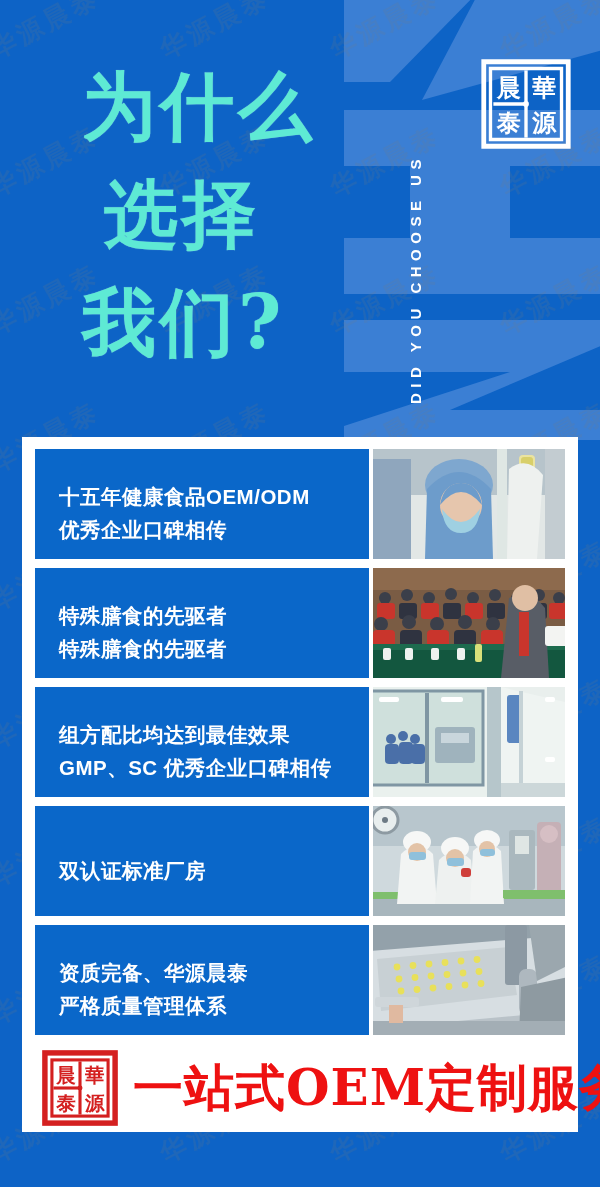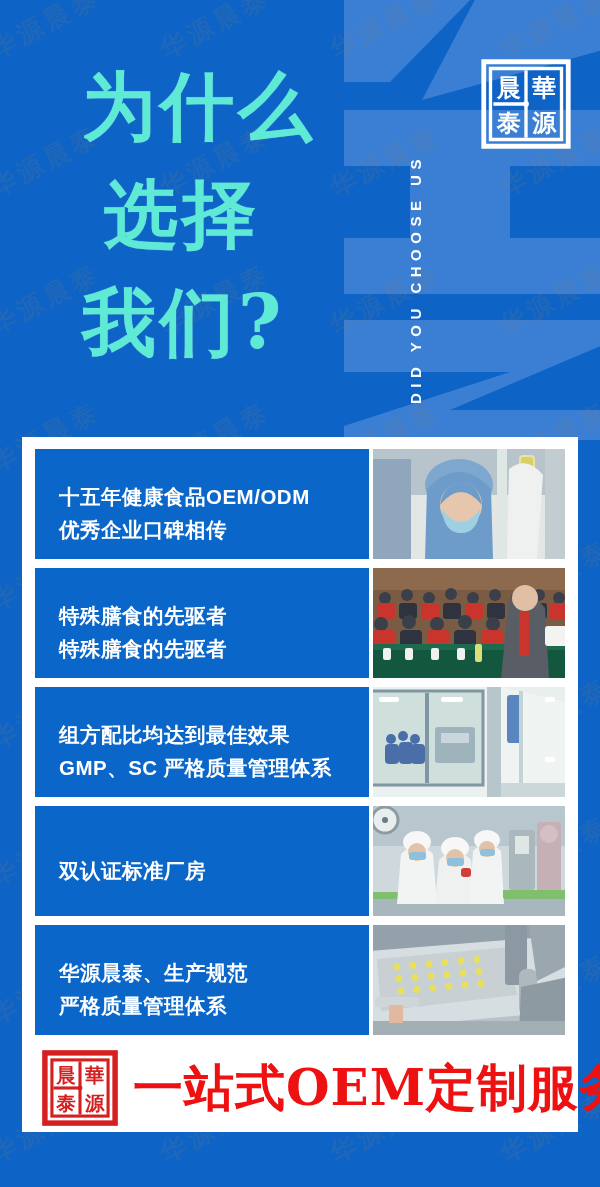--- a/index.html
+++ b/index.html
@@ -299,21 +299,21 @@
           <circle cx="156" cy="30" r="13" fill="#e0bfa4"></circle>
           <rect x="150" y="44" width="10" height="44" fill="#c9352c"></rect>
           <rect x="176" y="58" width="22" height="20" rx="3" fill="#f3f4f2"></rect>
         </svg>
       </div>
     </div>
 
     <div class="card">
       <div class="card-text">
         <span class="ln">组方配比均达到最佳效果</span>
-        <span class="ln">GMP、SC 严格质量管理体系</span>
+        <span class="ln">GMP、SC 优秀企业口碑相传</span>
       </div>
       <div class="card-img">
         <svg viewBox="0 0 200 110" preserveAspectRatio="xMidYMid slice" xmlns="http://www.w3.org/2000/svg" aria-hidden="true">
           <rect width="200" height="110" fill="#dfe7e6"></rect>
           <rect x="0" y="0" width="118" height="110" fill="#eaf1ee"></rect>
           <rect x="2" y="4" width="112" height="94" fill="#cfe0dc" stroke="#7f96a3" stroke-width="3"></rect>
           <rect x="56" y="6" width="4" height="90" fill="#7f96a3"></rect>
           <rect x="10" y="10" width="20" height="5" rx="2" fill="#ffffff"></rect>
           <rect x="72" y="10" width="22" height="5" rx="2" fill="#ffffff"></rect>
           <g fill="#4a6fa8">
@@ -373,21 +373,21 @@
           <rect x="146" y="30" width="14" height="18" fill="#dfe6e4"></rect>
           <rect x="168" y="16" width="24" height="74" rx="4" fill="#c5b0b6"></rect>
           <circle cx="180" cy="28" r="9" fill="#d6bfc4"></circle>
           <rect x="134" y="84" width="66" height="8" fill="#7fbf6d"></rect>
         </svg>
       </div>
     </div>
 
     <div class="card">
       <div class="card-text">
-        <span class="ln">华源晨泰、生产规范</span>
+        <span class="ln">资质完备、华源晨泰</span>
         <span class="ln">严格质量管理体系</span>
       </div>
       <div class="card-img">
         <svg viewBox="0 0 200 110" preserveAspectRatio="xMidYMid slice" xmlns="http://www.w3.org/2000/svg" aria-hidden="true">
           <rect width="200" height="110" fill="#b9c2c8"></rect>
           <rect x="0" y="0" width="200" height="26" fill="#93a1aa"></rect>
           <path d="M0 26 L200 10 L200 86 L0 104 Z" fill="#d7dee2"></path>
           <g fill="#c8d0d4">
             <path d="M8 34 L140 22 L148 70 L12 86 Z"></path>
           </g>

